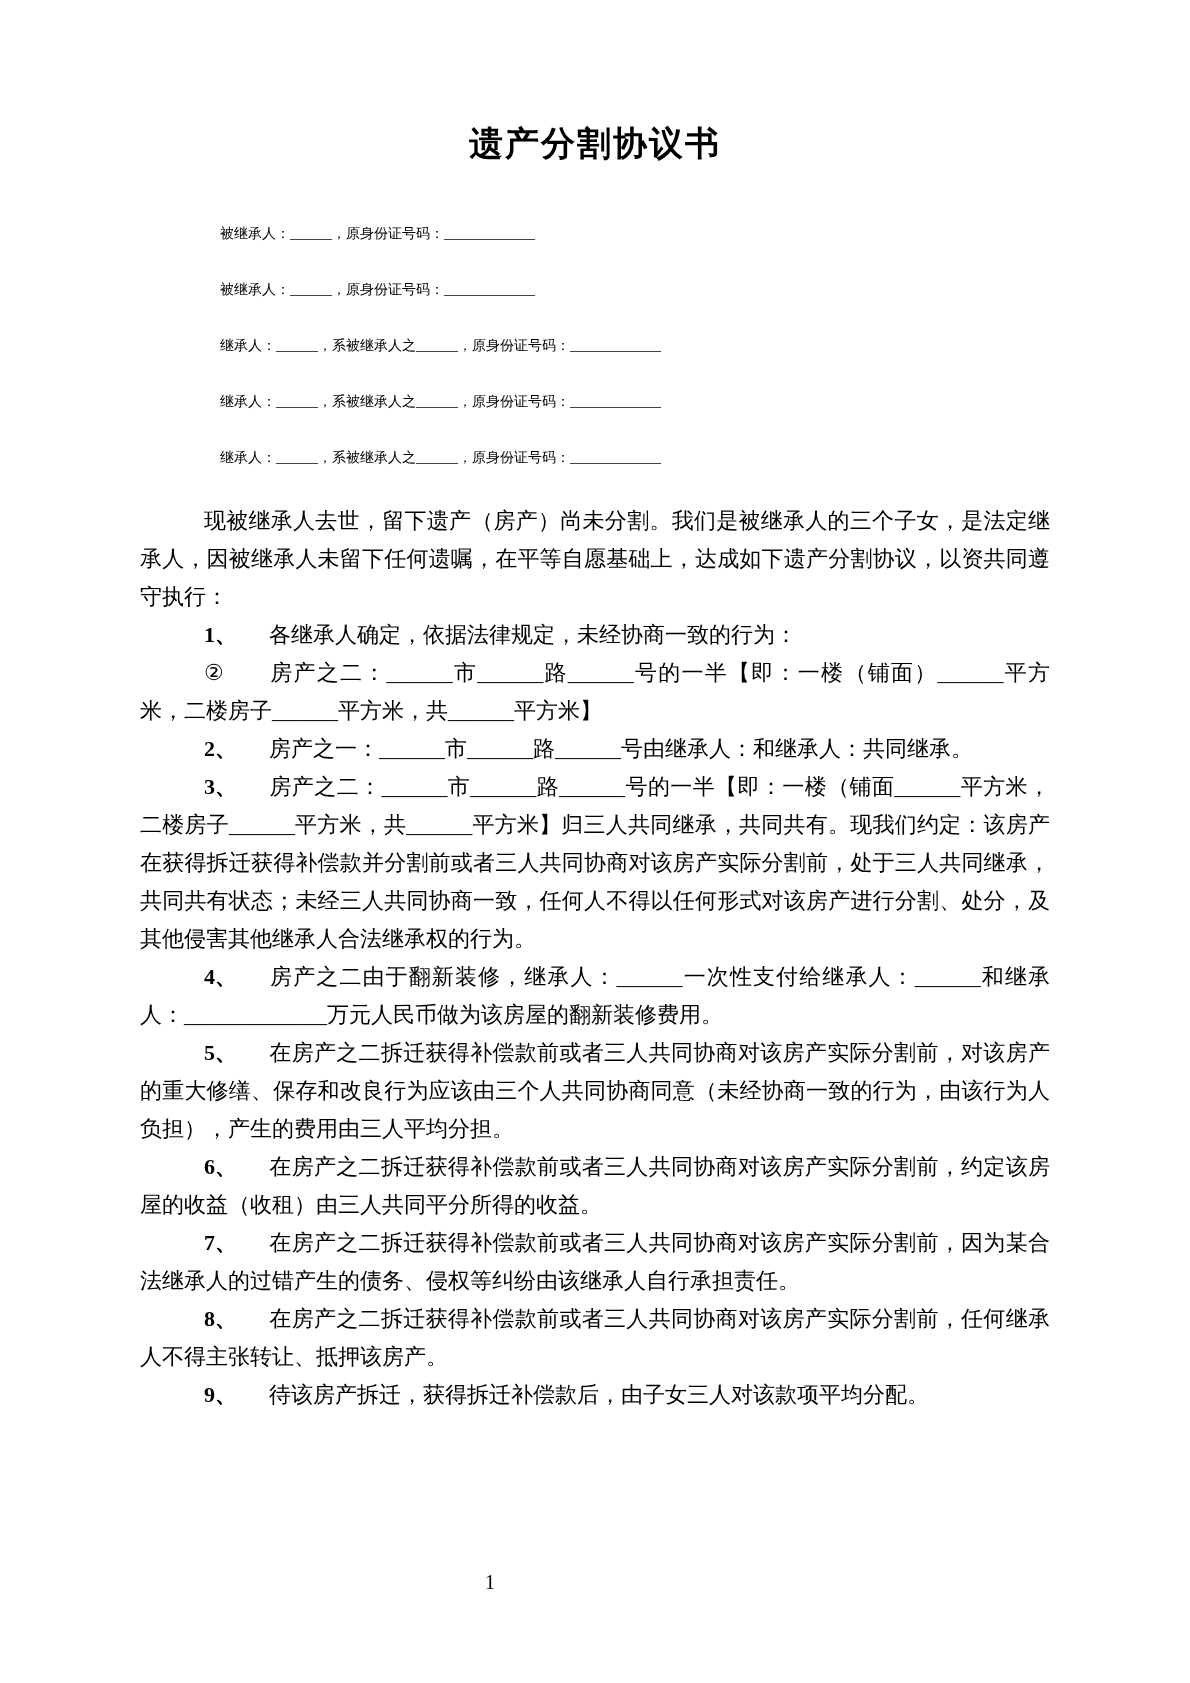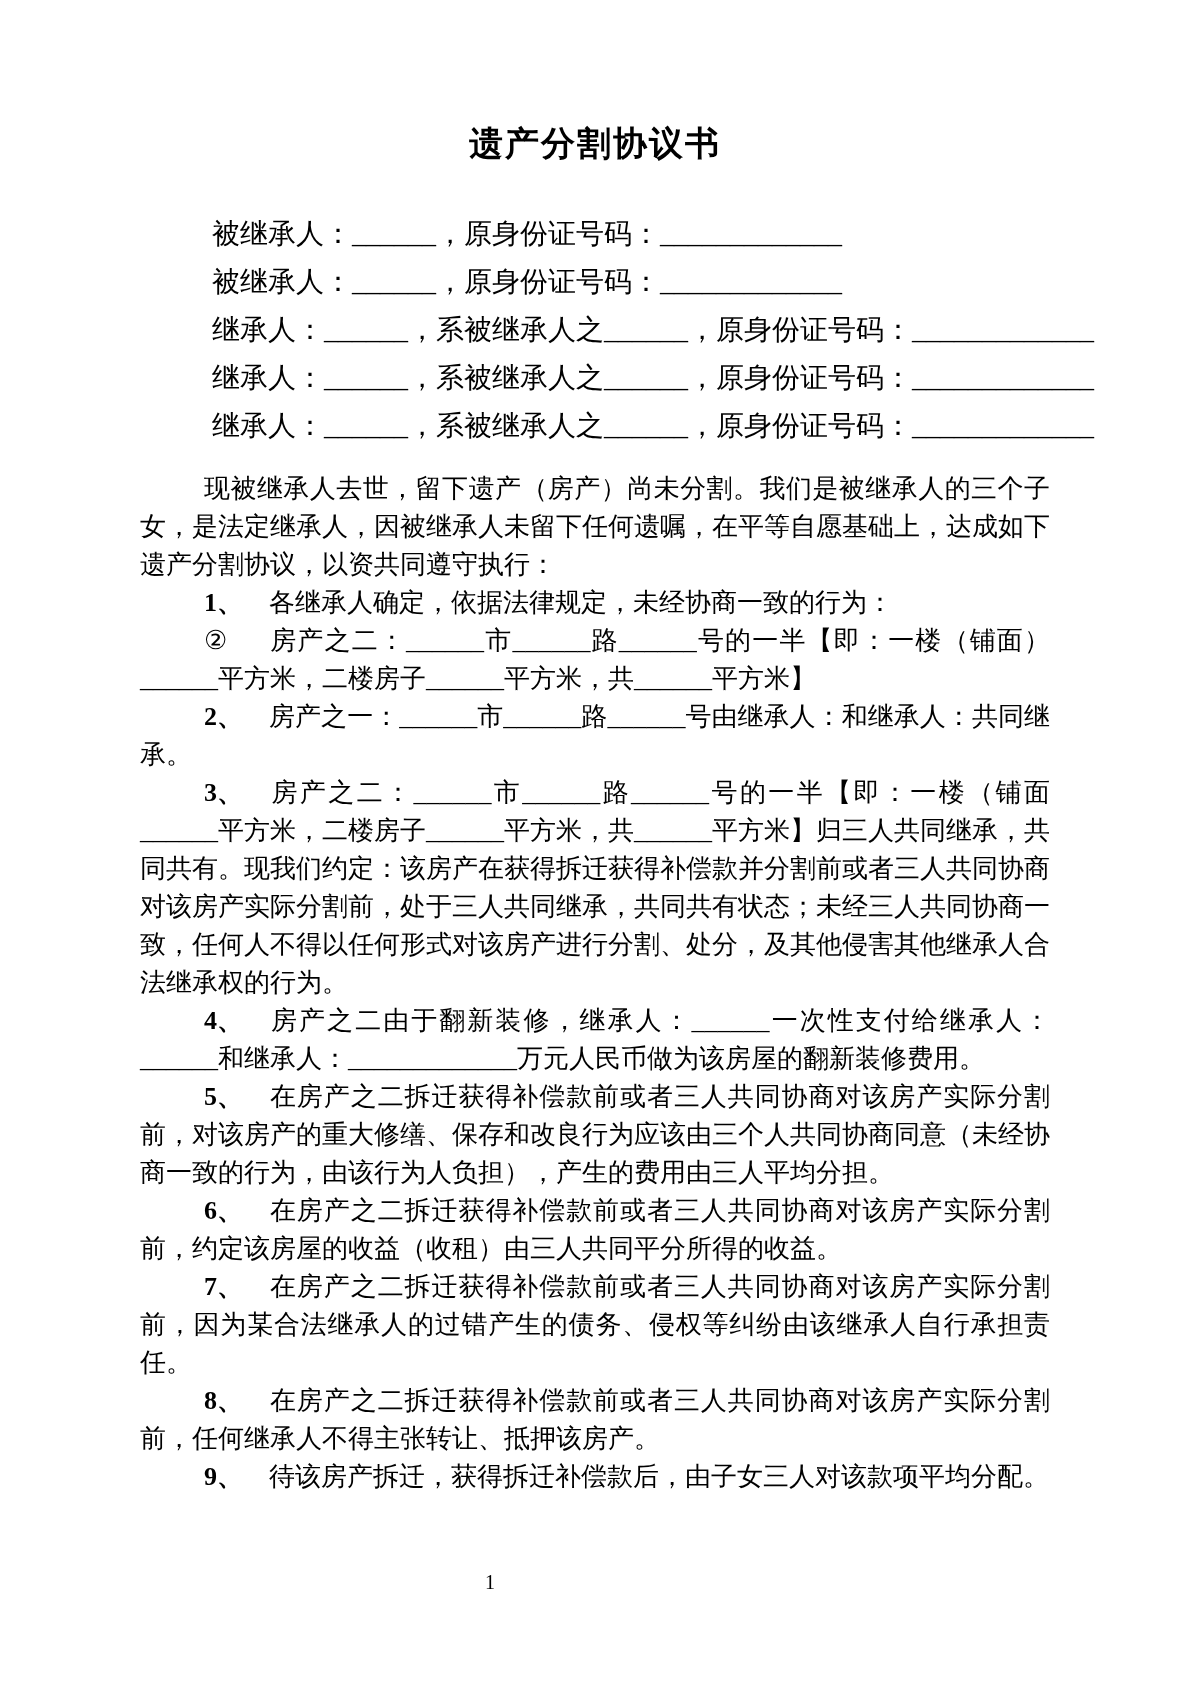--- a/index.html
+++ b/index.html
@@ -18,29 +18,29 @@
   .title {
     margin: 0;
     font-size: 34px;
     font-weight: bold;
     text-align: center;
     line-height: 48px;
     letter-spacing: 2px;
   }
   .parties { margin-top: 46px; }
   .party {
-    margin: 8px;
-    font-size: 28px;
+    margin: 16px;
+    font-size: 14px;
     line-height: 40px;
     text-indent: 64px;
     white-space: nowrap;
   }
   .para {
     margin: 0;
-    font-size: 26px;
+    font-size: 22px;
     line-height: 38px;
     text-align: justify;
     text-indent: 64px;
   }
   .intro { margin-top: 24px; }
   .num {
     display: inline-block;
     width: 65px;
     text-indent: 0;
   }

